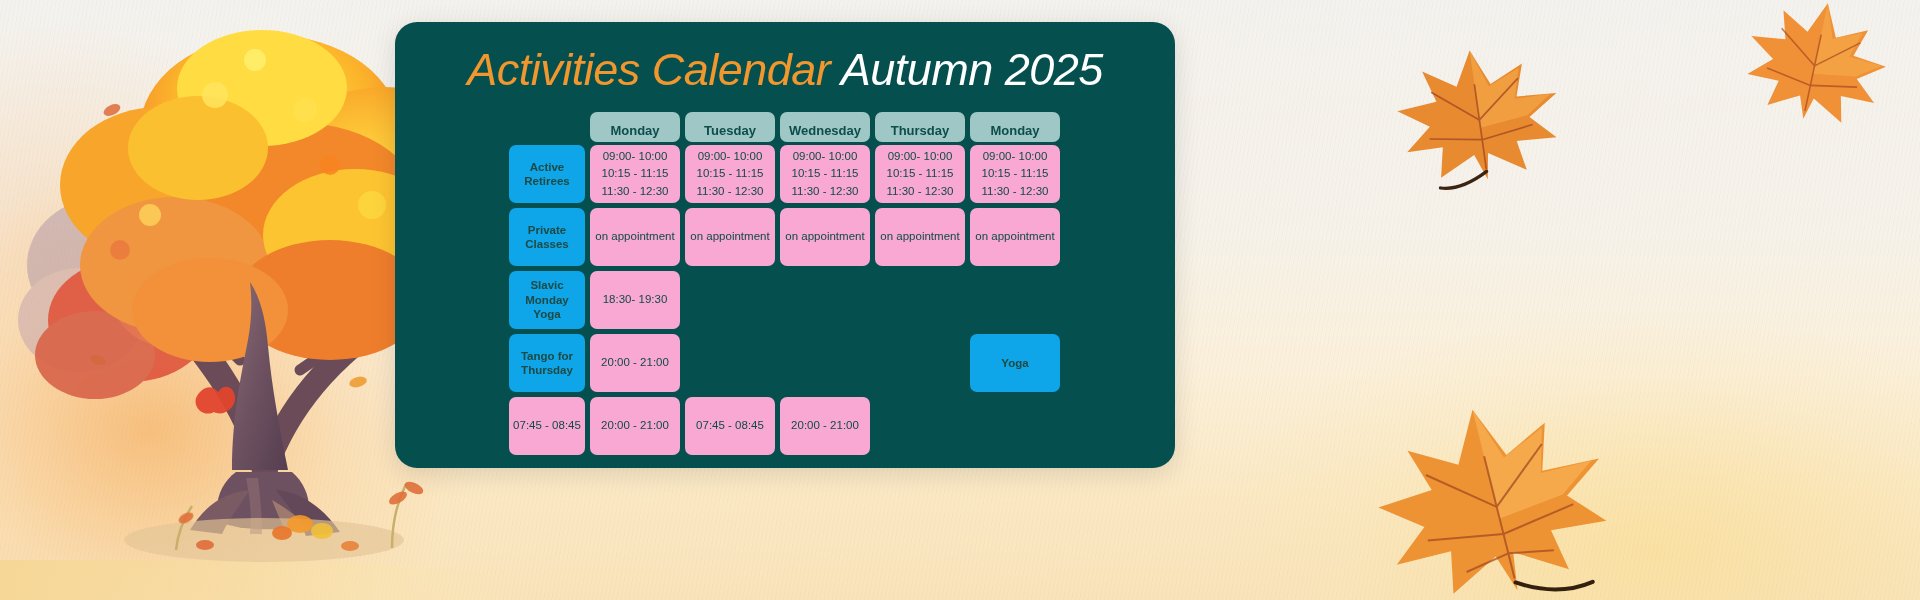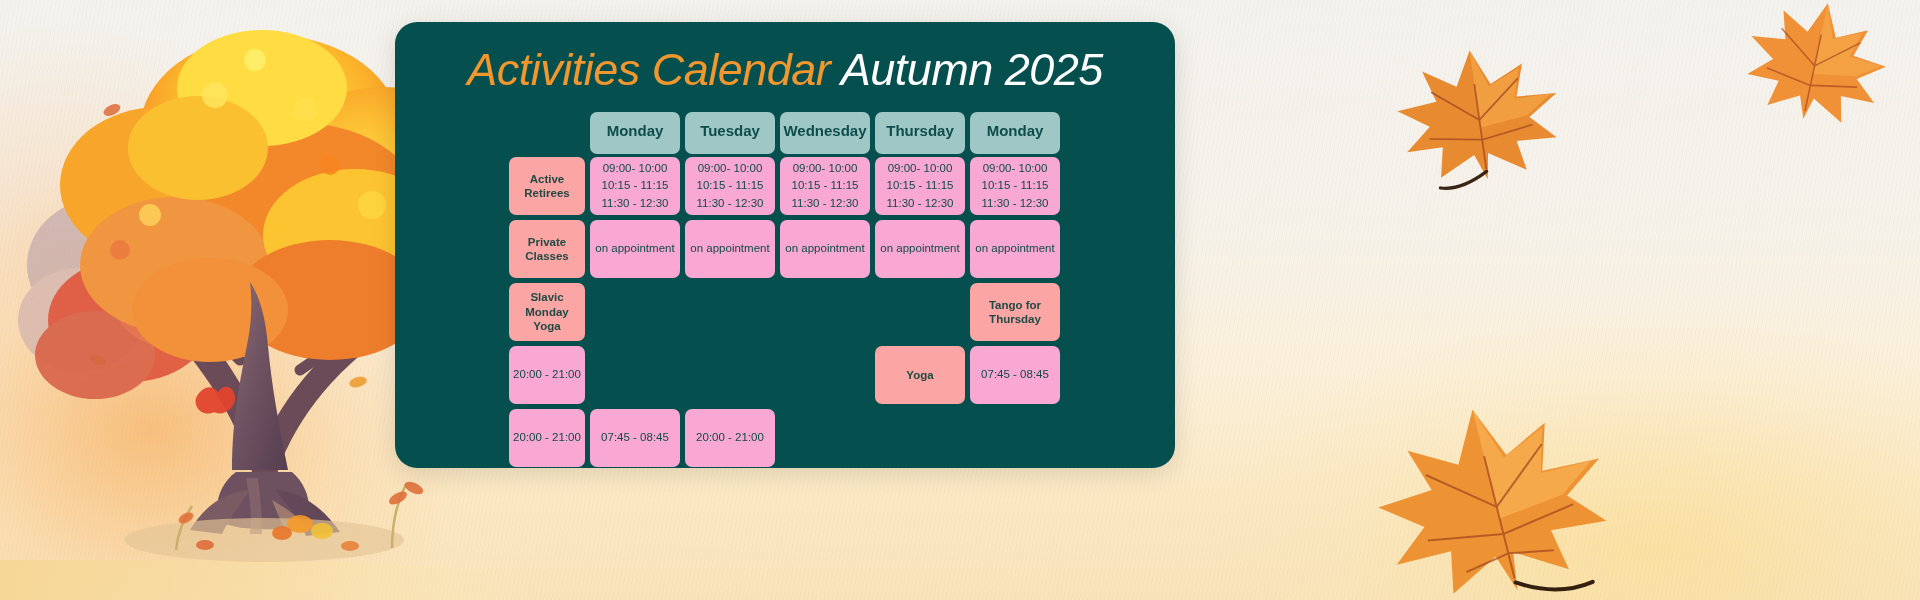--- a/index.html
+++ b/index.html
@@ -94,31 +94,31 @@
     grid-auto-rows: auto;
     column-gap: 1px;
     row-gap: 1px;
   }
 
   .corner-spacer { background: transparent; }
 
   .day-head {
     background: #9ec7c6;
     color: #0d4d4b;
-    font-size: 15px;
+    font-size: 13px;
     font-weight: bold;
     text-align: center;
     border-radius: 7px;
-    height: 42px;
+    height: 30px;
     line-height: 38px;
     margin: 0 2px;
   }
 
   .row-label {
-    background: #fca5a5;
+    background: #0ea5e9;
     color: #1d4a42;
     font-size: 11.5px;
     font-weight: bold;
     line-height: 1.25;
     border-radius: 7px;
     margin: 2px 2px;
     display: flex;
     align-items: center;
     justify-content: center;
     text-align: center;
@@ -335,20 +335,21 @@
 11:30 - 12:30</div>
 
     <div class="row-label r-norm">Private Classes</div>
     <div class="cell r-norm">on appointment</div>
     <div class="cell r-norm">on appointment</div>
     <div class="cell r-norm">on appointment</div>
     <div class="cell r-norm">on appointment</div>
     <div class="cell r-norm">on appointment</div>
 
     <div class="row-label r-norm">Slavic Monday Yoga</div>
+    <div class="cell r-norm">18:30- 19:30</div>
     <div class="cell r-norm empty"></div>
     <div class="cell r-norm empty"></div>
     <div class="cell r-norm empty"></div>
     <div class="cell r-norm empty"></div>
 
     <div class="row-label r-norm">Tango for Thursday</div>
     <div class="cell r-norm">20:00 - 21:00</div>
     <div class="cell r-norm empty"></div>
     <div class="cell r-norm empty"></div>
     <div class="cell r-norm empty"></div>

